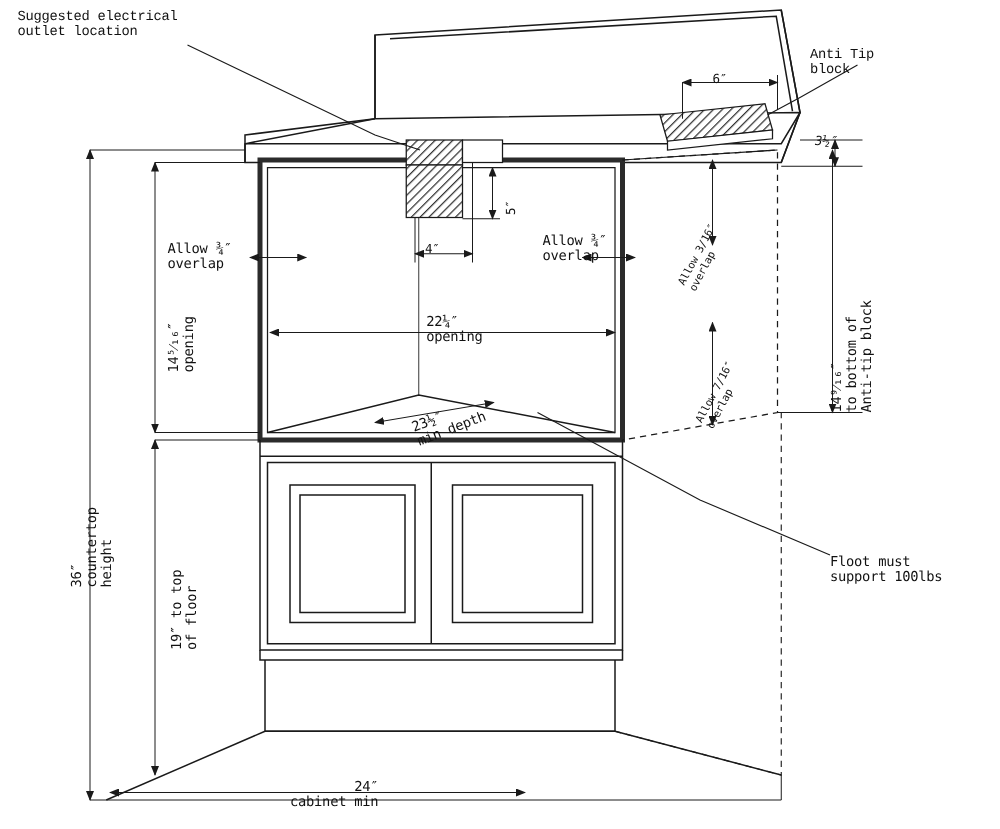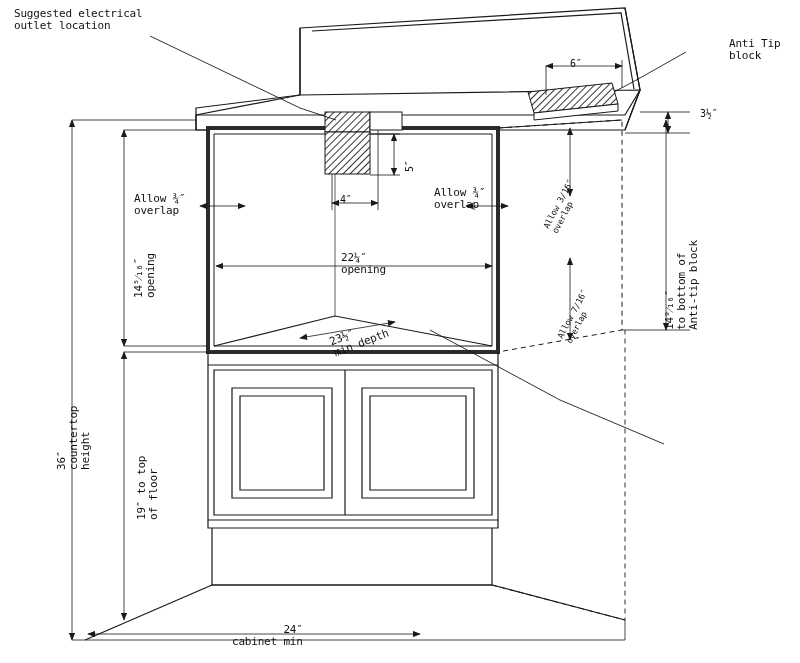--- a/index.html
+++ b/index.html
@@ -153,29 +153,29 @@
       <line x1="300" y1="338" x2="395" y2="322" marker-start="url(#arrt)" marker-end="url(#arrh)"></line>
     </g>
 
     <g stroke="#1a1a1a" fill="none" stroke-width="0.9">
       <path d="M150,36 L300,108 L336,120"></path>
       <path d="M686,52 L640,78 L614,92"></path>
       <path d="M664,444 L560,400 L430,330"></path>
     </g>
   </svg>
 
-  <div class="lbl" style="left:14px; top:8px;">Suggested electrical
+  <div class="lbl" style="left:14px; top:8px;font-family:Liberation Mono, monospace;">Suggested electrical
 outlet location</div>
 
-  <div class="lbl" style="left:729px; top:38px;">Anti Tip
+  <div class="lbl" style="left:648px; top:38px;font-family:Liberation Mono, monospace;">Anti Tip
 block</div>
 
   <div class="lbl small" style="left:570px; top:58px;">6″</div>
 
-  <div class="lbl small" style="left:700px; top:108px;">3½″</div>
+  <div class="lbl small" style="left:652px; top:108px;font-style:italic;">3½″</div>
 
   <div class="lbl small" style="left:340px; top:194px;">4″</div>
 
   <div class="lbl small rot90" style="left:404px; top:172px;">5″</div>
 
   <div class="lbl" style="left:134px; top:193px;">Allow ¾″
 overlap</div>
 
   <div class="lbl" style="left:434px; top:187px;">Allow ¾″
 overlap</div>
@@ -199,17 +199,19 @@
 countertop
 height</div>
 
   <div class="lbl rot90" style="left:136px; top:520px;">19″ to top
 of floor</div>
 
   <div class="lbl rot90" style="left:664px; top:330px;">14⁹⁄₁₆″
 to bottom of
 Anti-tip block</div>
 
+  <div class="lbl" style="left:664px; top:444px;">Floot must
+support 100lbs</div>
 
   <div class="lbl" style="left:232px; top:624px; text-align:right;">24″
 cabinet min</div>
 
 </div>
 
 </body></html>

